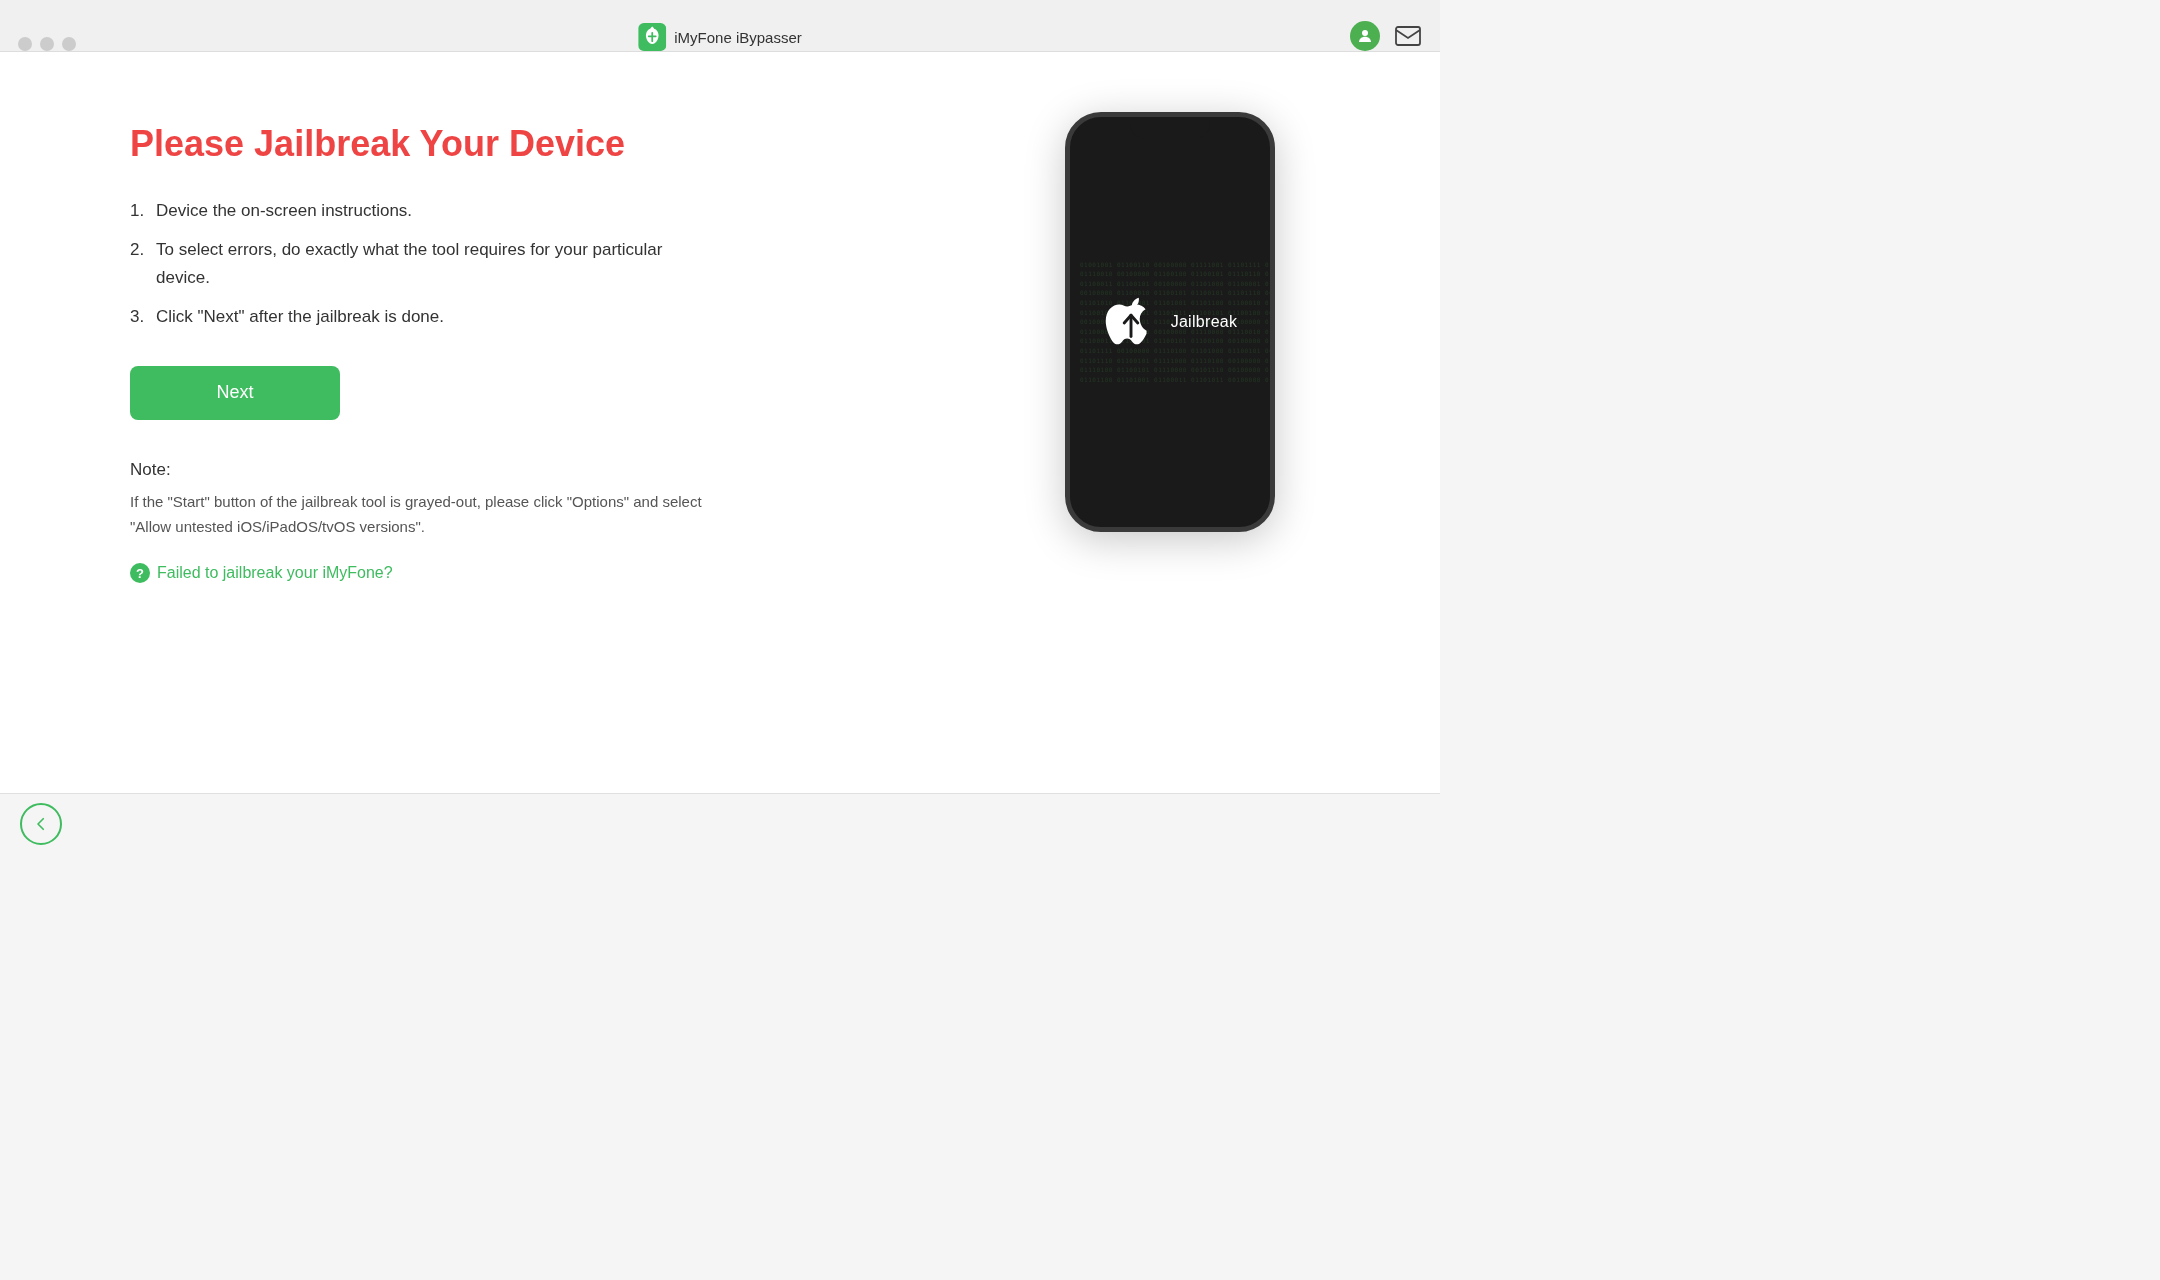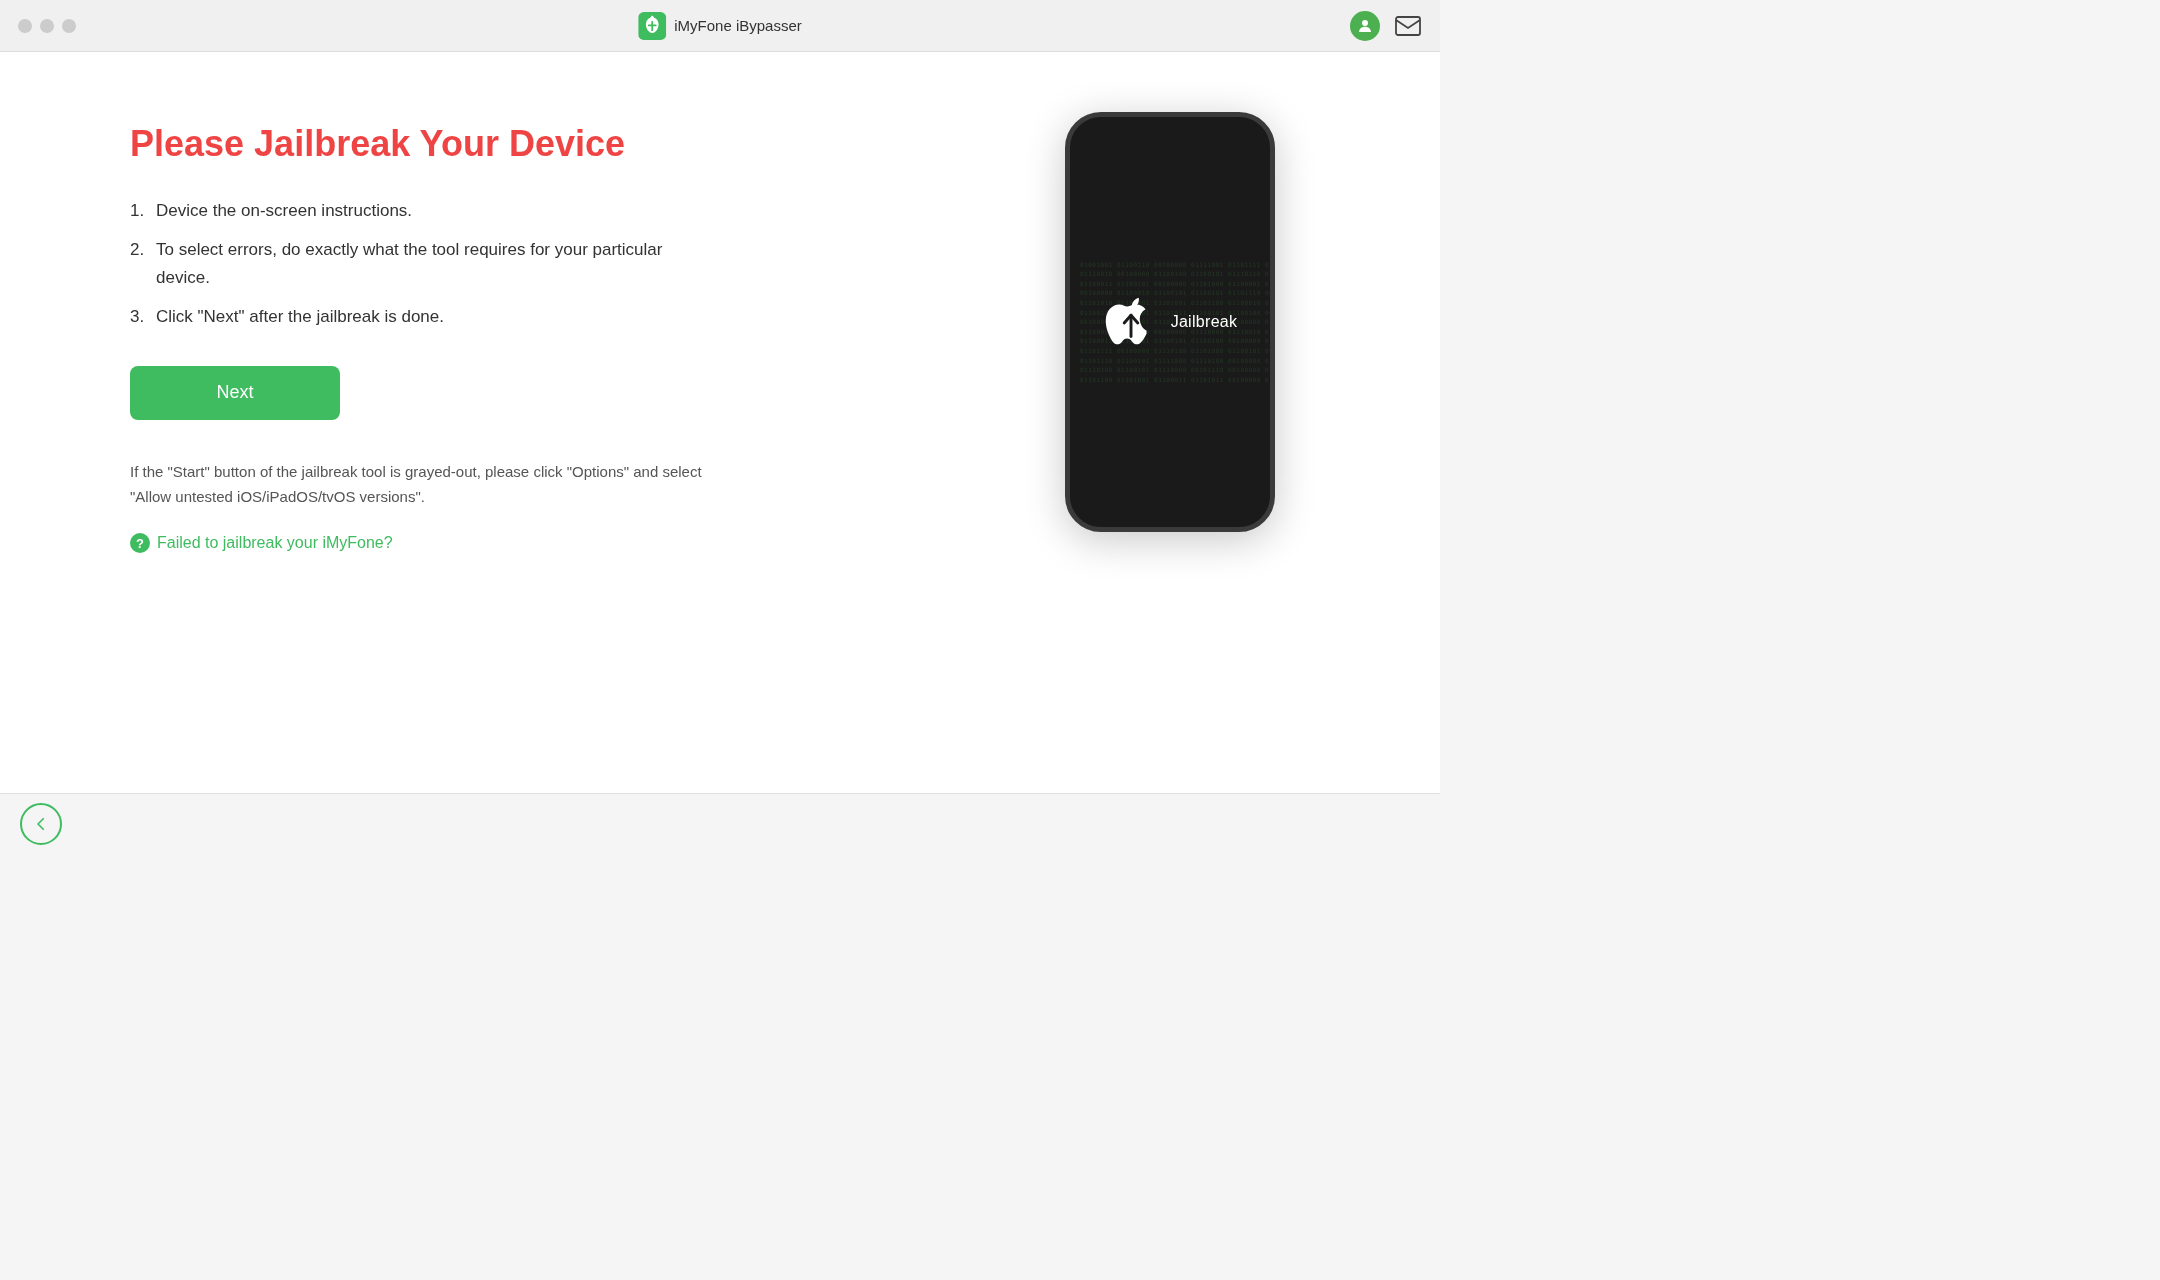--- a/index.html
+++ b/index.html
@@ -12,21 +12,21 @@
       overflow: hidden;
     }
 
     
     .titlebar {
       width: 100%;
       height: 52px;
       background: #f0f0f0;
       border-bottom: 1px solid #ddd;
       display: flex;
-      align-items: center;
+      align-items: flex-end;
       justify-content: space-between;
       padding: 0 18px;
       position: relative;
     }
 
     .window-controls {
       display: flex;
       gap: 8px;
       align-items: center;
     }
@@ -347,20 +347,21 @@
       </li>
       <li>
         <span class="num">3.</span>
         <span>Click "Next" after the jailbreak is done.</span>
       </li>
     </ul>
 
     <button class="next-button">Next</button>
 
     <div class="note-section">
+      <p class="note-label">Note:</p>
       <p class="note-text">If the "Start" button of the jailbreak tool is grayed-out, please click "Options" and select "Allow untested iOS/iPadOS/tvOS versions".</p>
     </div>
 
     <a class="failed-link" href="#">
       <div class="failed-link-icon">?</div>
       <span>Failed to jailbreak your iMyFone?</span>
     </a>
   </div>
 
   <div class="right-panel">

